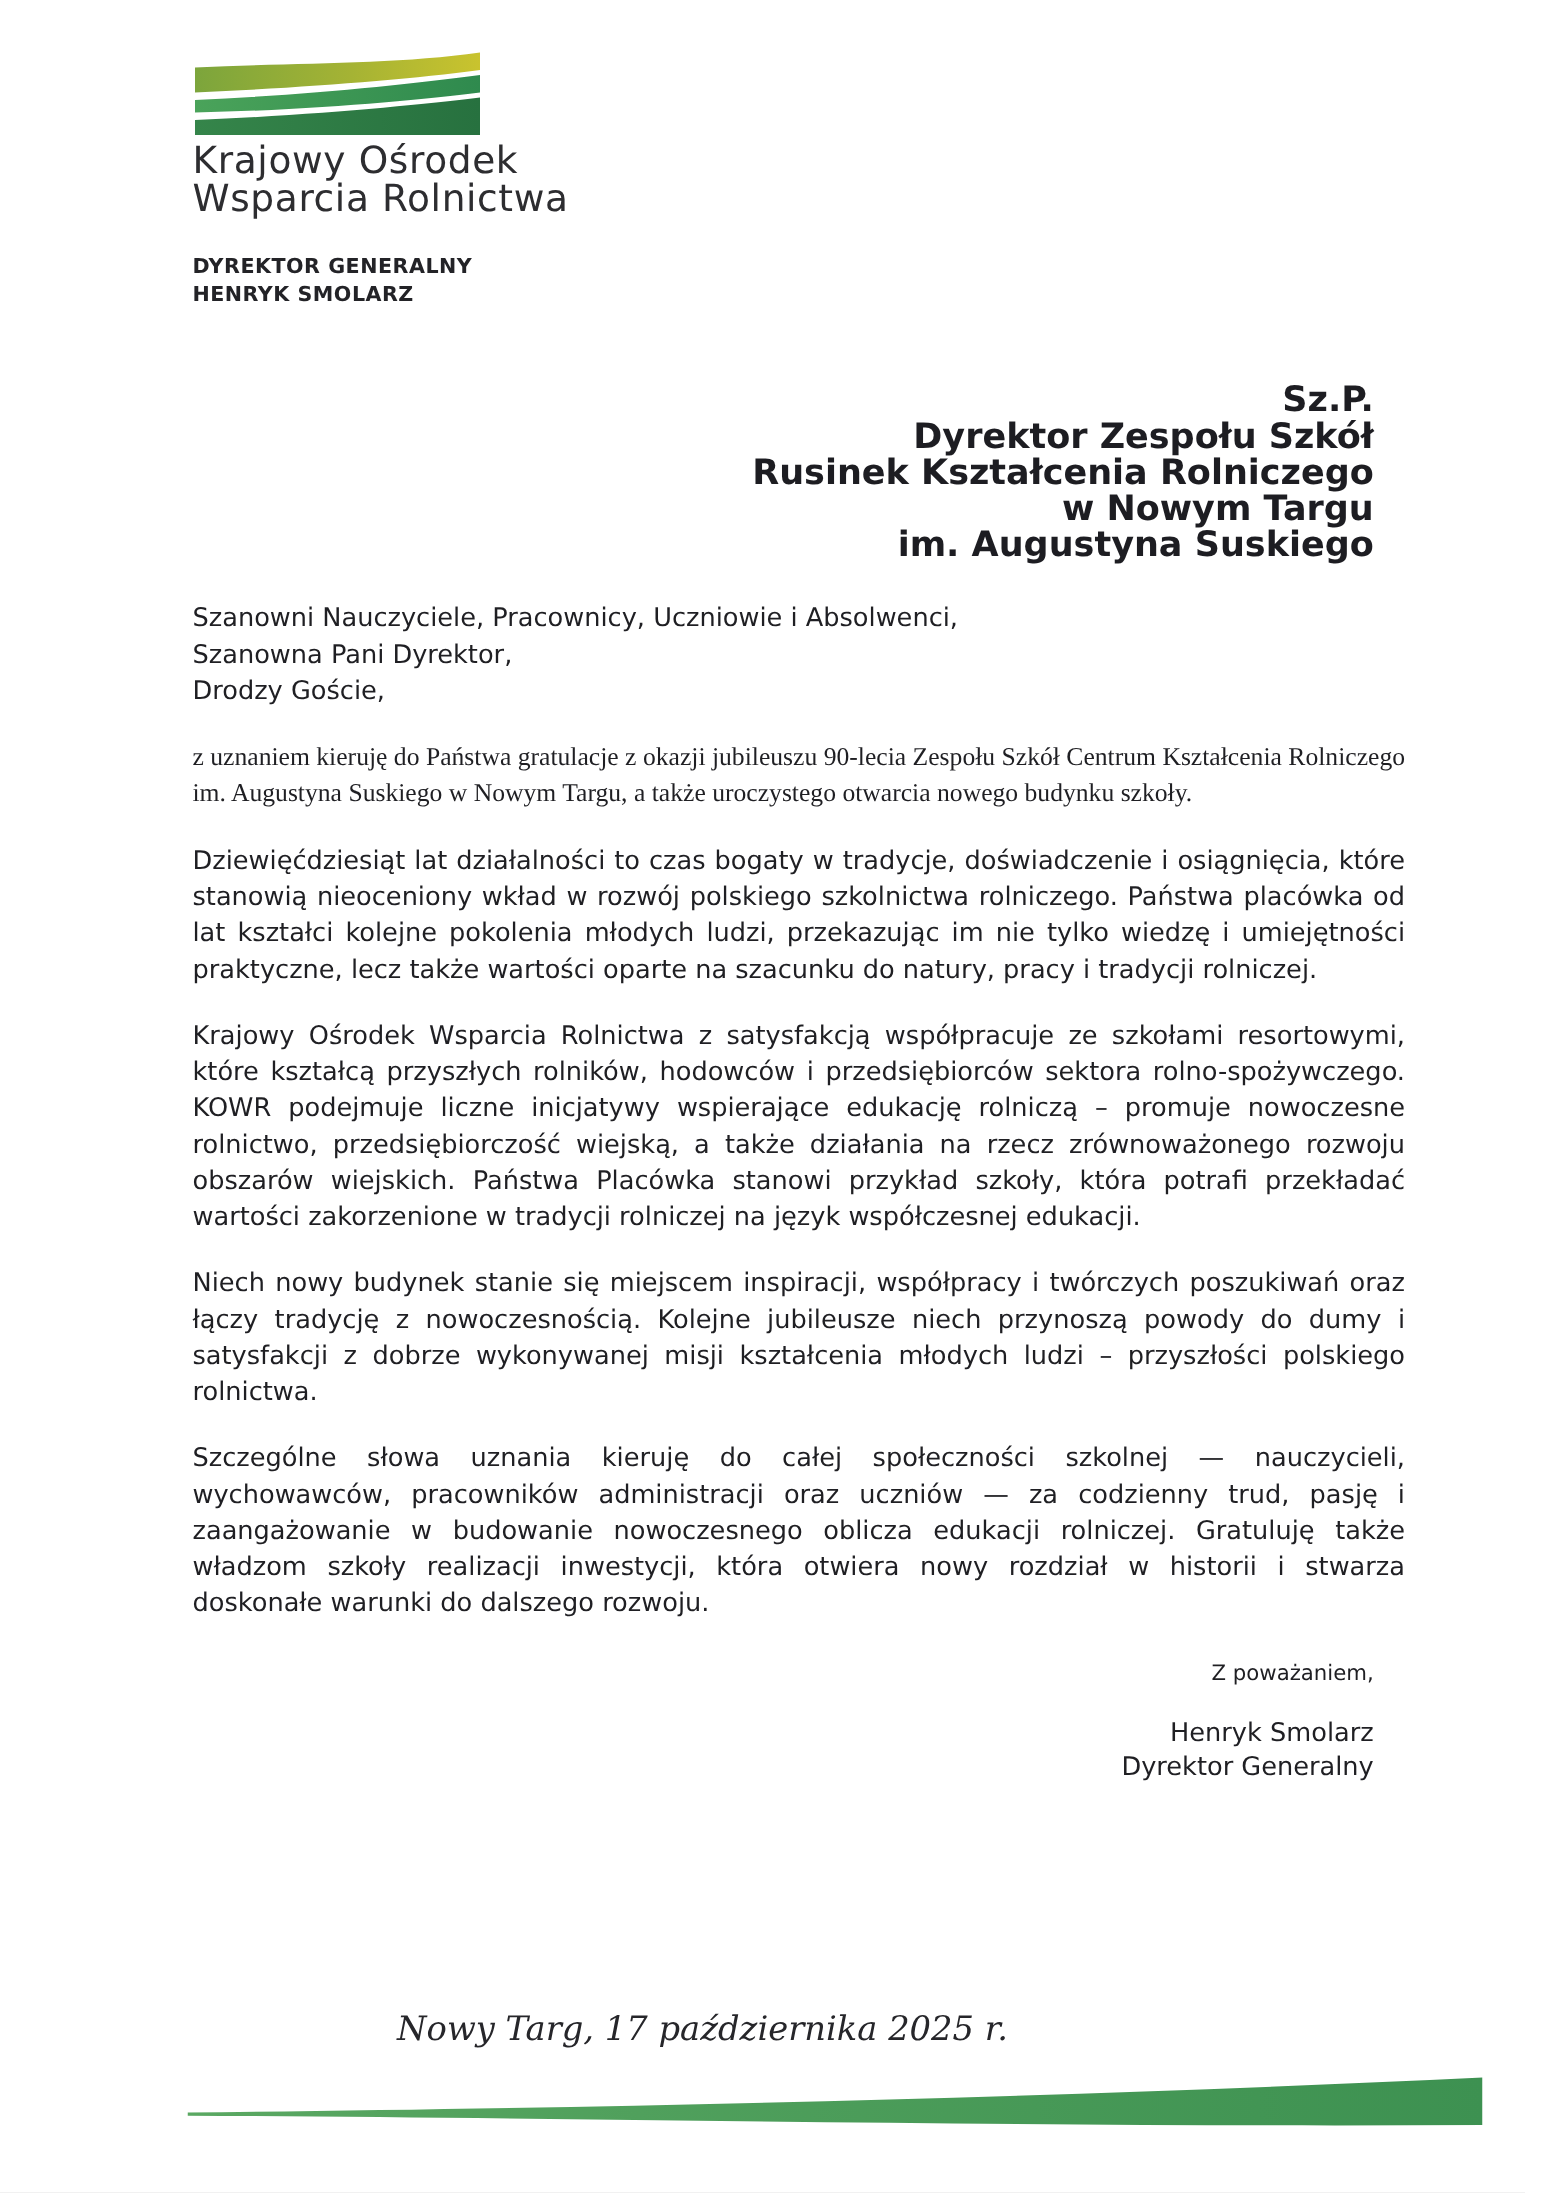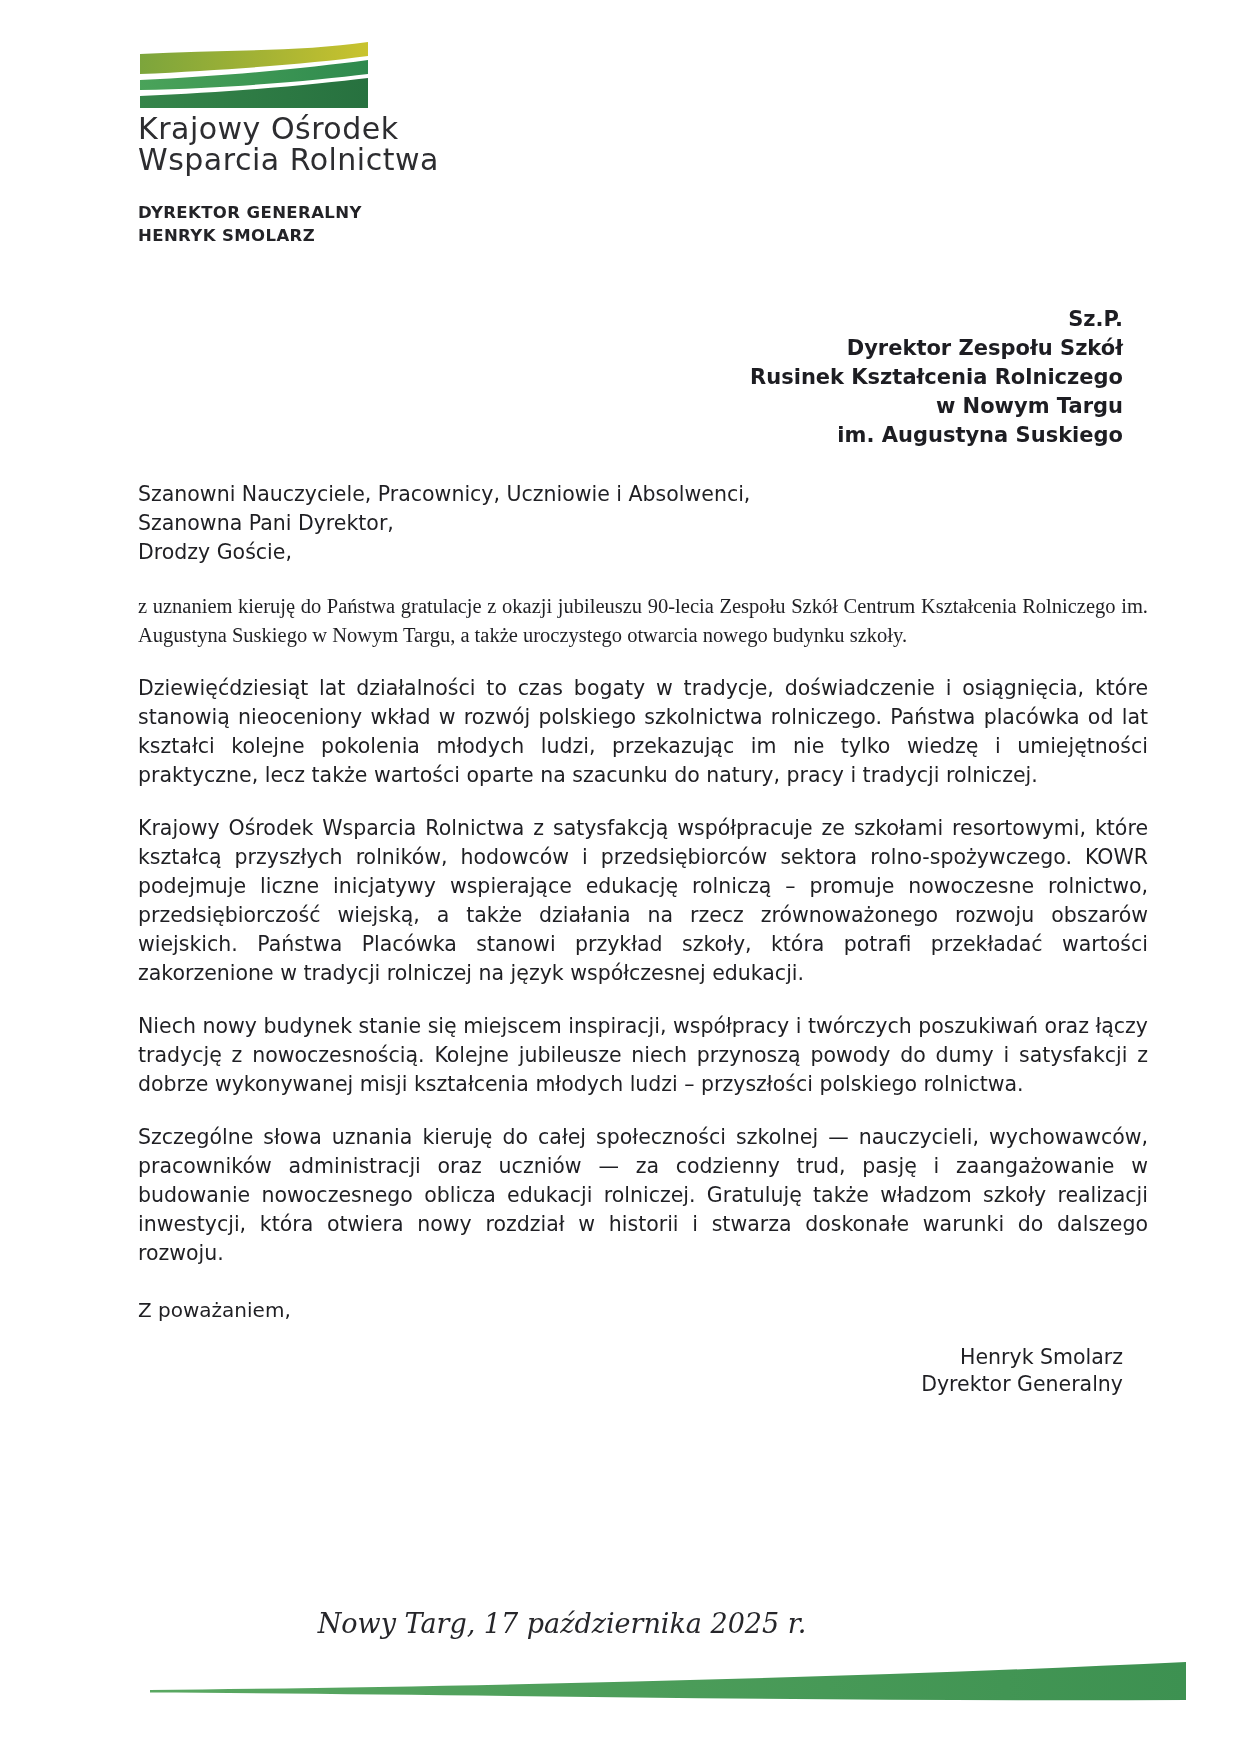--- a/index.html
+++ b/index.html
@@ -7,21 +7,22 @@
     position: relative;
     width: 1240px;
     height: 1754px;
     margin: 0 auto;
     background: #ffffff;
     font-family: "DejaVu Sans", "Liberation Sans", sans-serif;
     color: #1f1f23;
     overflow: hidden;
   }
   .content {
-    padding: 40px 92px 0 138px; 
+    padding: 40px 116px 0 138px; 
+    margin-left: 16px;
   }
 
   
   .logo-graphic { display: block; width: 232px; height: 68px; }
   .logo-text {
     margin-top: 5px;
     font-size: 30px;
     line-height: 31px;
     letter-spacing: 0.5px;
     color: #2d2d30;
@@ -34,21 +35,21 @@
     letter-spacing: 0.4px;
     color: #232327;
   }
 
   
   .recipient {
     margin-top: 58px;
     text-align: right;
     padding-right: 25px;
     font-weight: bold;
-    font-size: 21px;
+    font-size: 28px;
     line-height: 29px;
     color: #1d1d22;
   }
 
   
   .salutation {
     margin-top: 30px;
     font-size: 20.5px;
     line-height: 29px;
   }
@@ -57,22 +58,23 @@
     font-size: 20.5px;
     line-height: 29px;
     text-align: justify;
     text-align-last: left;
   }
   .paragraphs p:first-child { margin-top: 25px; font-family: Liberation Serif, serif; }
 
   
   .closing {
     margin-top: 28px;
+    text-align: right;
     padding-right: 25px;
-    font-size: 20px;
+    font-size: 17px;
     line-height: 29px;
   }
   .signature {
     margin-top: 19px;
     text-align: right;
     padding-right: 25px;
     font-size: 20.5px;
     line-height: 27px;
   }
 

